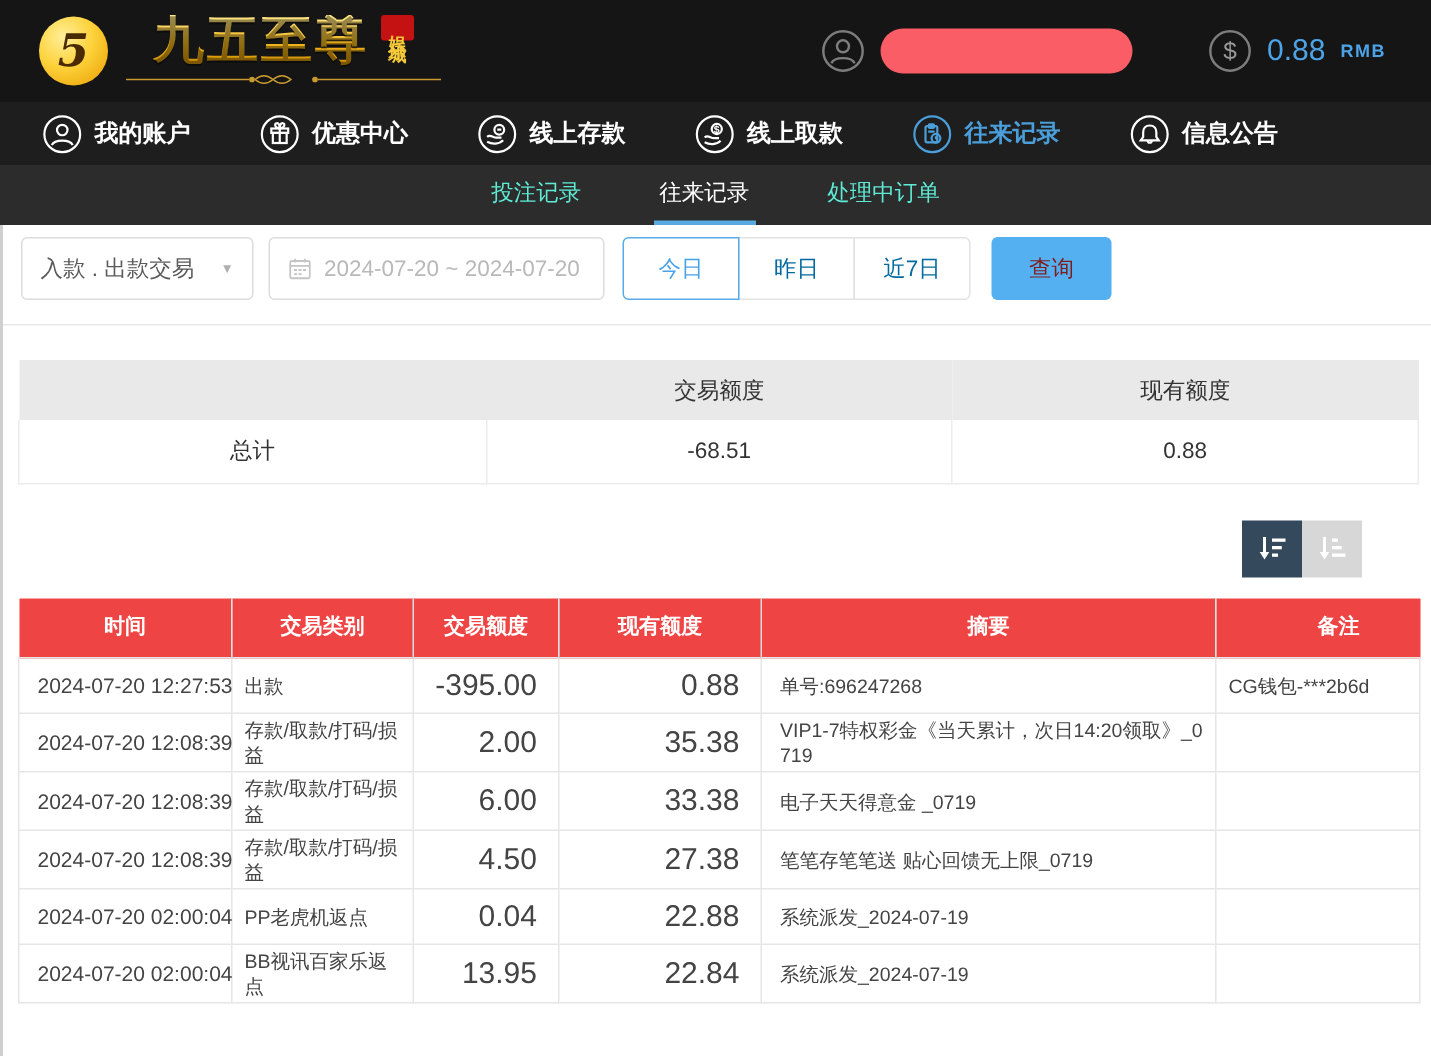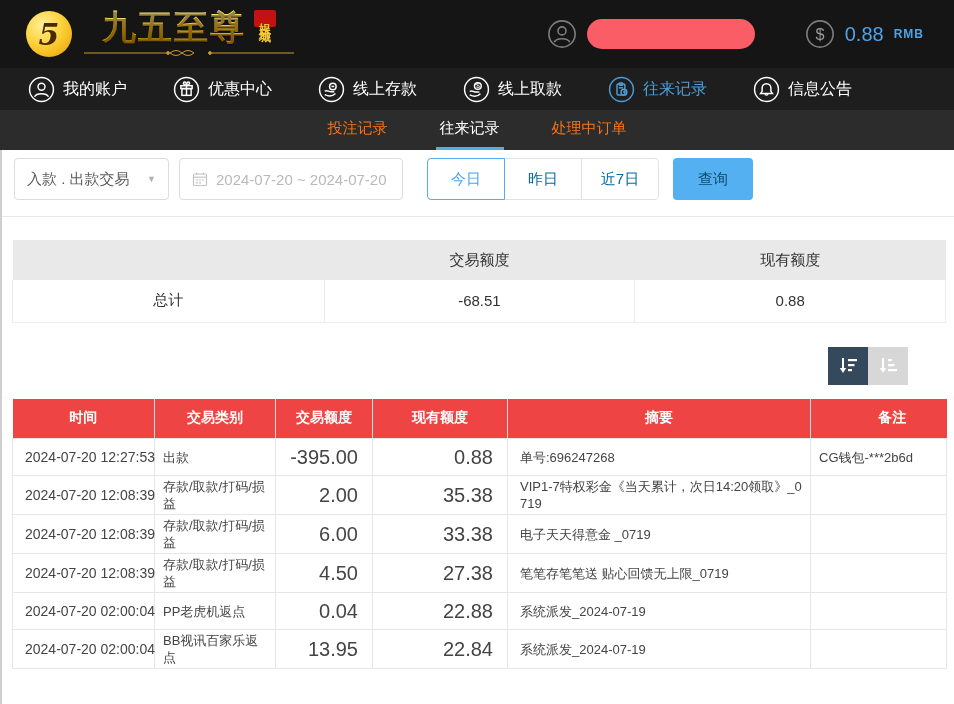--- a/index.html
+++ b/index.html
@@ -25,47 +25,47 @@
   .flourish { margin-top:3px; }
   .topbar-right { display:flex; align-items:center; gap:10px; }
   .redacted-pill { width:168px; height:30px; border-radius:15px; background:#fb5d66; margin-right:40px; }
   .balance-num { color:#4da3e8; font-size:20px; }
   .balance-cur { color:#4da3e8; font-size:12px; font-weight:bold; letter-spacing:1px; }
 
   
   .mainnav { height:42px; background:#1e1e1e; display:flex; align-items:center;
     padding-left:28px; gap:46px; }
   .nav-item { display:flex; align-items:center; gap:8px; color:#fff; font-size:16px;
-    font-weight:normal; cursor:pointer; white-space:nowrap; }
+    font-weight:bold; cursor:pointer; white-space:nowrap; }
   .nav-item.active { color:#4a9ed9; }
   .nav-item svg { display:block; }
 
   
   .subtabs { height:40px; background:#2c2c2c; display:flex; align-items:stretch;
     justify-content:center; gap:44px; }
-  .subtab { color:#f97316; font-size:15px; display:flex; align-items:center;
+  .subtab { color:#5eead4; font-size:15px; display:flex; align-items:center;
     padding:0 4px; border-bottom:3px solid transparent; cursor:pointer; }
   .subtab.active { color:#fff; border-bottom-color:#58aae0; }
 
   
   .content { border-left:2px solid #cfcfcf; min-height:554px; padding-top:8px; }
   .filters { display:flex; align-items:center; padding-left:12px; }
   .ctl { height:42px; border:1px solid #dcdcdc; border-radius:4px; background:#fff;
     display:flex; align-items:center; font-size:15px; }
   .type-select { width:155px; justify-content:space-between; padding:0 12px; color:#5a5a5a;text-align:center; }
   .select-arrow { font-size:9px; color:#b0b0b0; }
   .date-input { width:224px; margin-left:10px; padding:0 12px; gap:8px; color:#b9b9b9; }
   .quick-group { display:flex; margin-left:12px; }
   .quick-btn { width:78px; height:42px; border:1px solid #e2e2e2; background:#fff;
     color:#0369a1; font-size:15px; cursor:pointer; margin-left:-1px; }
-  .quick-btn:first-child { margin-left:12px; border-radius:4px 0 0 4px; }
+  .quick-btn:first-child { margin-left:0; border-radius:4px 0 0 4px; }
   .quick-btn:last-child { border-radius:0 4px 4px 0; }
   .quick-btn.active { border:1px solid #58abe8; color:#4aa3e8; position:relative; z-index:1; }
   .search-btn { width:80px; height:42px; margin-left:14px; border:none; border-radius:4px;
-    background:#54b0f0; color:#0c4a6e; font-size:15px; cursor:pointer; }
+    background:#54b0f0; color:#7f1d1d; font-size:15px; cursor:pointer; }
   .divider { border:none; border-top:1px solid #e8e8e8; margin-top:16px; }
 
   
   .summary-table { width:934px; margin:23px 10px 0; border-collapse:collapse;
     font-size:15px; color:#333; }
   .summary-table th { background:#e9e9e9; height:40px; font-weight:normal; text-align:center; }
   .summary-table td { height:42px; text-align:center; border:1px solid #ececec;
     border-top:none; background:#fff; }
   .summary-table th:first-child, .summary-table td:first-child { width:33.4%; }
 

